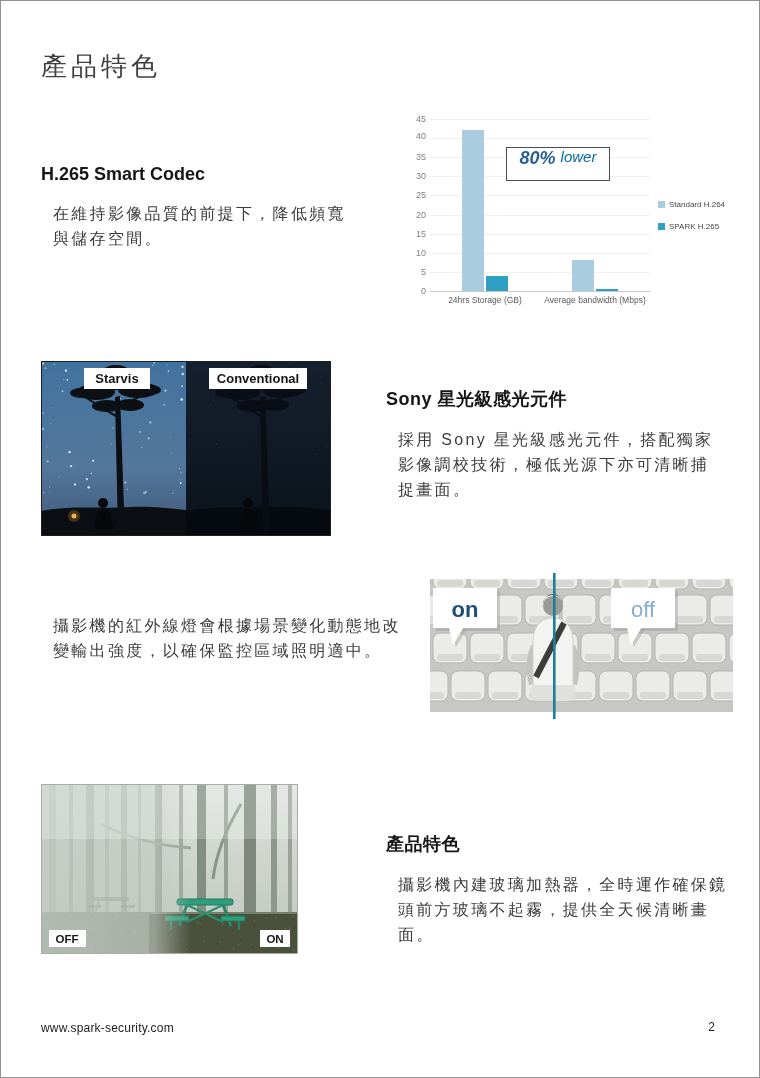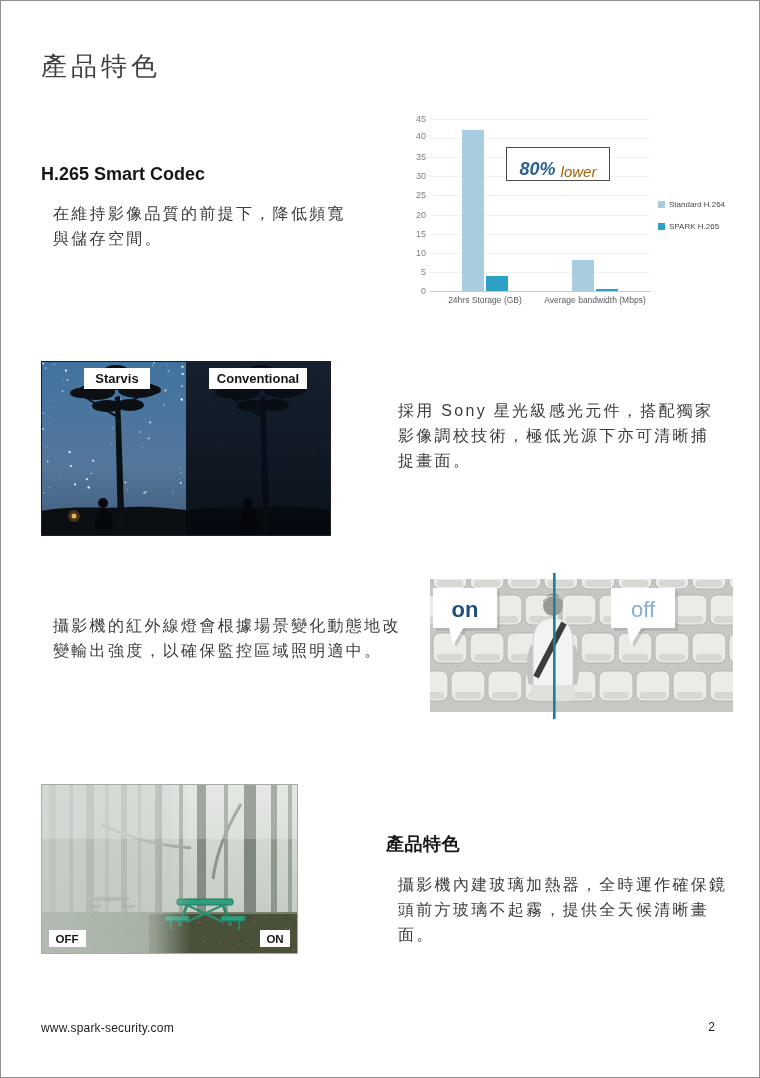--- a/index.html
+++ b/index.html
@@ -17,25 +17,25 @@
   .block{position:absolute;}
   
   .chart{position:absolute;left:405px;top:110px;width:352px;height:200px;}
   .plot{position:absolute;left:24px;top:8px;width:220px;height:172px;border-bottom:1px solid #c9c9c9;}
   .ytick{position:absolute;width:18px;text-align:right;font-size:9px;color:#7f7f7f;left:2px;}
   .gridline{position:absolute;left:24px;width:220px;height:1px;background:rgba(120,120,120,.10);}
   .bar{position:absolute;bottom:0;width:22px;}
   .catlabel{position:absolute;top:184px;width:140px;text-align:center;font-size:8.5px;color:#595959;}
   .anno{
     position:absolute;left:100px;top:36px;width:102px;height:32px;background:#fff;
-    border:1px solid #4d4d4d;display:flex;align-items:flex-end;justify-content:center;gap:5px;
+    border:1px solid #4d4d4d;display:flex;align-items:flex-start;justify-content:center;gap:5px;
     font-style:italic;
   }
   .anno .b{font-weight:700;font-size:18px;color:#2a5f95;}
-  .anno .r{font-size:15px;color:#a16207;}
+  .anno .r{font-size:15px;color:#0369a1;}
   .legend{position:absolute;left:252px;top:76px;}
   .legend-item{display:flex;align-items:center;margin-bottom:10px;margin-top:13px;}
   .legend-swatch{width:7px;height:7px;margin-right:4px;flex:none;}
   .legend-label{font-size:8px;color:#474747;white-space:nowrap;}
   
   .footer-url{position:absolute;left:40px;top:1020px;font-size:12px;color:#1c1c1c;letter-spacing:.2px;}
   .page-number{position:absolute;right:44px;top:1019px;font-size:12px;color:#1c1c1c;}
   svg text{font-family:"Liberation Sans","DejaVu Sans",sans-serif;}
 </style>
 </head>
@@ -233,20 +233,21 @@
         </g>
     </g>
     <rect x="43" y="7" width="66" height="21" fill="#fefefe"></rect>
     <text x="76" y="22" text-anchor="middle" font-size="13" font-weight="600" fill="#161616">Starvis</text>
     <rect x="168" y="7" width="98" height="21" fill="#fefefe"></rect>
     <text x="217" y="22" text-anchor="middle" font-size="13" font-weight="600" fill="#161616">Conventional</text>
     <rect x="0.5" y="0.5" width="289" height="174" fill="none" stroke="#1e1e1e"></rect>
   </svg>
 
   <div class="block" style="left:385px;top:386px;width:352px;">
+    <h3 class="feature-heading">Sony 星光級感光元件</h3>
     <p class="feature-body">採用 Sony 星光級感光元件，搭配獨家影像調校技術，極低光源下亦可清晰捕捉畫面。</p>
   </div>
 
   <div class="block" style="left:40px;top:601px;width:372px;">
     <p class="feature-body">攝影機的紅外線燈會根據場景變化動態地改變輸出強度，以確保監控區域照明適中。</p>
   </div>
 
   <svg class="block" style="left:428px;top:572px;" width="306" height="146" viewBox="0 0 306 146">
     <defs>
       <clipPath id="photoClip">

